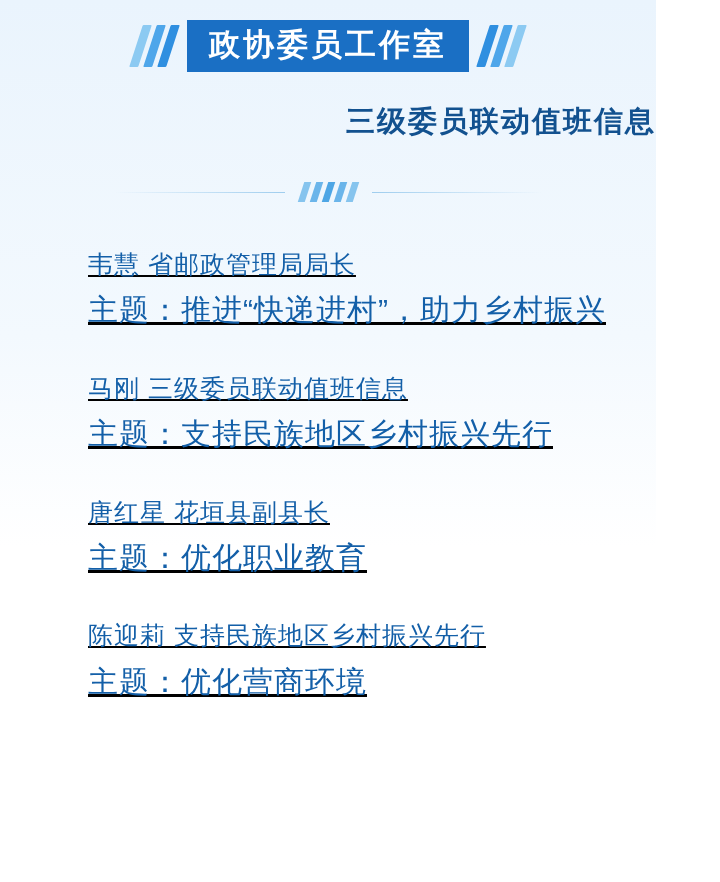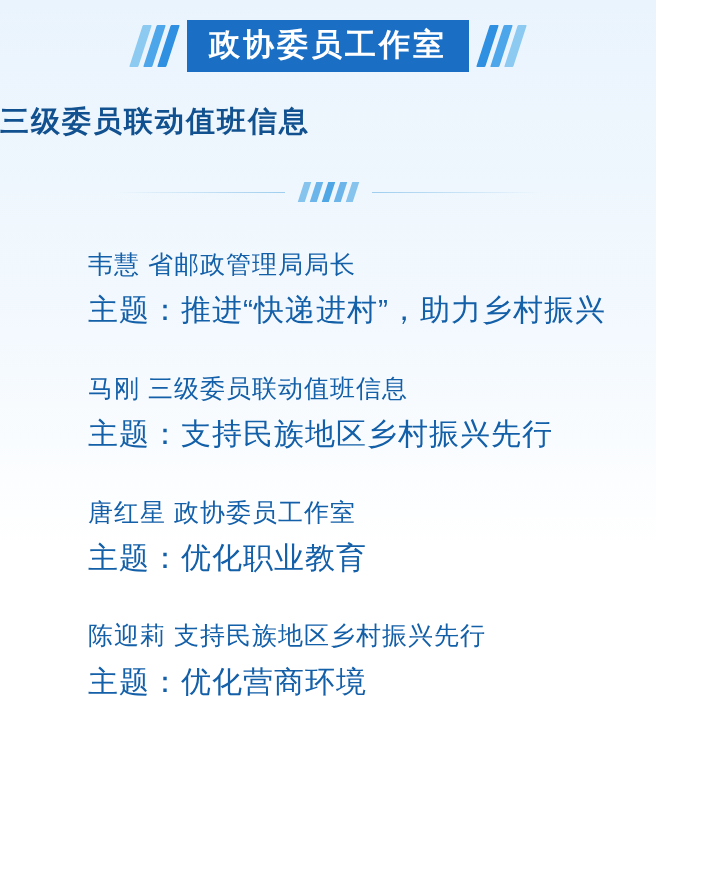--- a/index.html
+++ b/index.html
@@ -52,21 +52,21 @@
     color: #ffffff;
     font-size: 31px;
     font-weight: bold;
     letter-spacing: 3px;
     padding: 8px 22px 10px 22px;
     line-height: 1.1;
     white-space: nowrap;
   }
 
   .subtitle {
-    text-align: left;
+    text-align: right;
     color: #12518f;
     font-size: 29px;
     font-weight: bold;
     letter-spacing: 2px;
     margin-top: 30px;
   }
 
   
   .divider {
     display: flex;
@@ -100,20 +100,21 @@
   .divider-marks i:nth-child(1) { background: #86c4ee; }
   .divider-marks i:nth-child(2) { background: #6bb5ea; }
   .divider-marks i:nth-child(3) { background: #4ea6e5; }
   .divider-marks i:nth-child(4) { background: #6bb5ea; }
   .divider-marks i:nth-child(5) { background: #86c4ee; }
 
   
   .entries {
     margin-top: 44px;
     padding: 0 60px 0 88px;
+    text-decoration: underline;
   }
   .entry {
     margin-bottom: 38px;
   }
   .entry-person {
     color: #135fa8;
     font-size: 25px;
     line-height: 1.45;
     letter-spacing: 1px;
     white-space: nowrap;
@@ -167,21 +168,21 @@
       <div class="entry-topic">主题：推进“快递进村”，助力乡村振兴</div>
     </div>
 
 
     <div class="entry">
       <div class="entry-person">马刚 三级委员联动值班信息</div>
       <div class="entry-topic">主题：支持民族地区乡村振兴先行</div>
     </div>
 
     <div class="entry">
-      <div class="entry-person">唐红星 政协委员工作室</div>
+      <div class="entry-person">唐红星 花垣县副县长</div>
       <div class="entry-topic">主题：优化职业教育</div>
     </div>
 
     <div class="entry">
       <div class="entry-person">陈迎莉 支持民族地区乡村振兴先行</div>
       <div class="entry-topic">主题：优化营商环境</div>
     </div>
 
   </div>
 </div>

